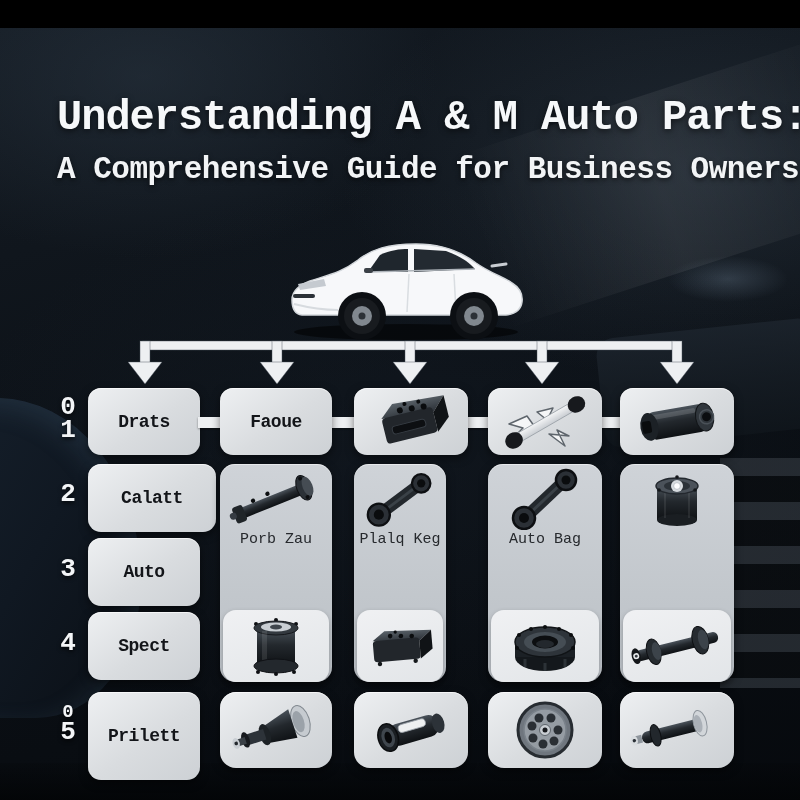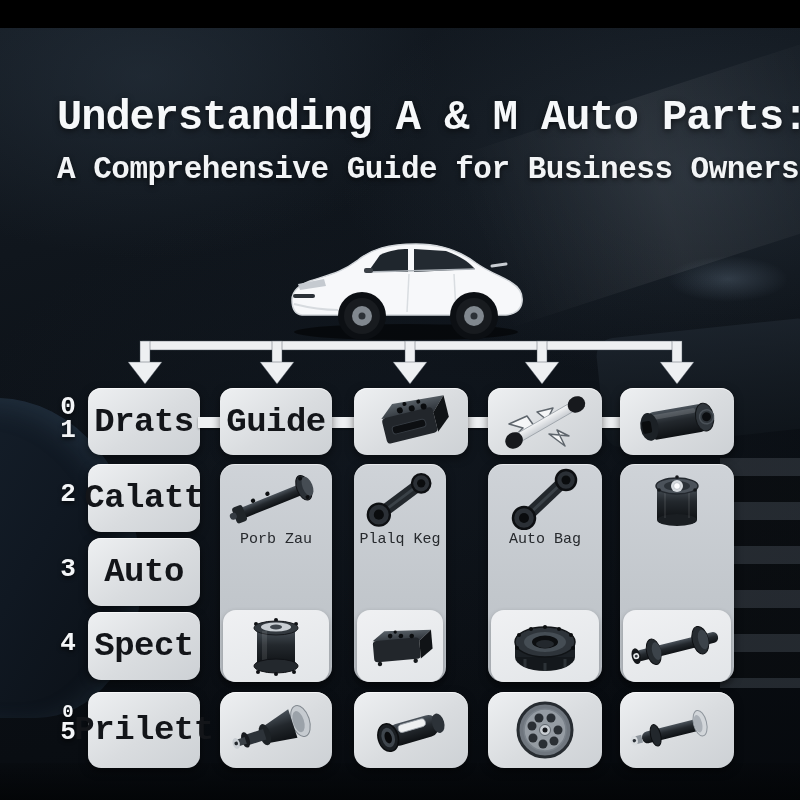--- a/index.html
+++ b/index.html
@@ -29,21 +29,21 @@
   
   .title1{position:absolute;left:57px;top:66px;margin:0;color:#f6f8fa;font-size:42px;
     font-weight:800;letter-spacing:-1px;white-space:nowrap;text-shadow:0 2px 6px rgba(0,0,0,.6);}
   .title2{position:absolute;left:57px;top:124px;margin:0;color:#f2f4f6;font-size:31px;
     font-weight:700;letter-spacing:-.5px;white-space:nowrap;text-shadow:0 2px 5px rgba(0,0,0,.6);}
   
   .lightbox{position:absolute;border-radius:13px;
     background:linear-gradient(145deg,#eef0f2 0%,#d9dcdf 55%,#cdd1d5 100%);
     box-shadow:0 3px 8px rgba(0,0,0,.5), inset 0 1px 0 rgba(255,255,255,.65);
     display:flex;align-items:center;justify-content:center;}
-  .labeltext{font-weight:700;font-size:34px;color:#131519;letter-spacing:-.5px;}
+  .labeltext{font-weight:700;font-size:18px;color:#131519;letter-spacing:-.5px;}
   .tallcard{position:absolute;border-radius:15px;
     background:linear-gradient(180deg,#cfd3d8 0%,#c2c7cc 60%,#bbc0c6 100%);
     box-shadow:0 3px 9px rgba(0,0,0,.5), inset 0 1px 0 rgba(255,255,255,.5);}
   .card-icon{position:absolute;left:0;right:0;top:3px;height:64px;
     display:flex;align-items:center;justify-content:center;}
   .card-label{position:absolute;left:0;right:0;top:67px;text-align:center;
     font-size:15px;font-weight:400;color:#26292d;}
   .inner-low{position:absolute;left:3px;right:3px;top:146px;height:72px;border-radius:13px;
     background:linear-gradient(160deg,#f0f1f3 0%,#e2e5e8 100%);
     box-shadow:0 2px 5px rgba(0,0,0,.25);
@@ -134,40 +134,40 @@
   <div class="rownum" style="top:455px"><span>2</span></div>
   <div class="rownum" style="top:530px"><span>3</span></div>
   <div class="rownum" style="top:604px"><span>4</span></div>
   <div class="rownum" style="top:676px">
     <span class="small">0</span><span>5</span>
   </div>
 
   <div class="lightbox" style="left:88px;top:360px;width:112px;height:67px">
     <span class="labeltext">Drats</span>
     </div>
-  <div class="lightbox" style="left:88px;top:436px;width:112px;height:68px">
+  <div class="lightbox" style="left:88px;top:436px;width:128px;height:68px">
     <span class="labeltext">Calatt</span>
     </div>
   <div class="lightbox" style="left:88px;top:510px;width:112px;height:68px">
     <span class="labeltext">Auto</span>
     </div>
   <div class="lightbox" style="left:88px;top:584px;width:112px;height:68px">
     <span class="labeltext">Spect</span>
     </div>
-  <div class="lightbox" style="left:88px;top:664px;width:112px;height:76px">
+  <div class="lightbox" style="left:88px;top:664px;width:112px;height:88px">
     <span class="labeltext">Prilett</span>
     </div>
 
   <div class="hconn" style="left:198px;width:24px"></div>
   <div class="hconn" style="left:330px;width:26px"></div>
   <div class="hconn" style="left:466px;width:24px"></div>
   <div class="hconn" style="left:600px;width:22px"></div>
 
   <div class="lightbox" style="left:220px;top:360px;width:112px;height:67px">
-    <span class="labeltext">Guide</span>
+    <span class="labeltext">Faoue</span>
     </div>
 
   <div class="lightbox" style="left:354px;top:360px;width:114px;height:67px">
     <svg width="96" height="60" viewBox="0 0 96 60">
       <g transform="rotate(-14 48 30)">
         <polygon points="20,20 34,8 86,12 72,26" fill="url(#gMetal2)"></polygon>
         <rect x="20" y="20" width="52" height="26" rx="4" fill="#22262b"></rect>
         <polygon points="72,26 86,12 86,34 72,46" fill="#101316"></polygon>
         <circle cx="40" cy="16" r="3" fill="#0a0c0e"></circle>
           <circle cx="52" cy="17" r="3" fill="#0a0c0e"></circle>

